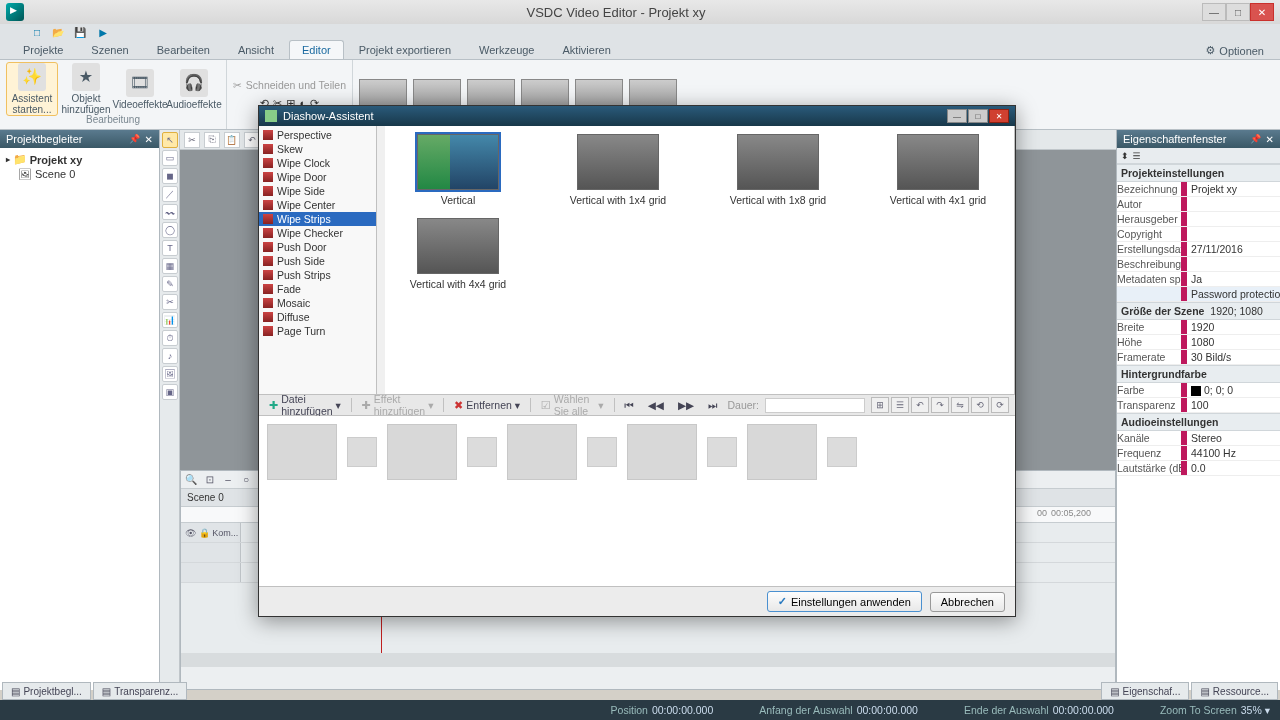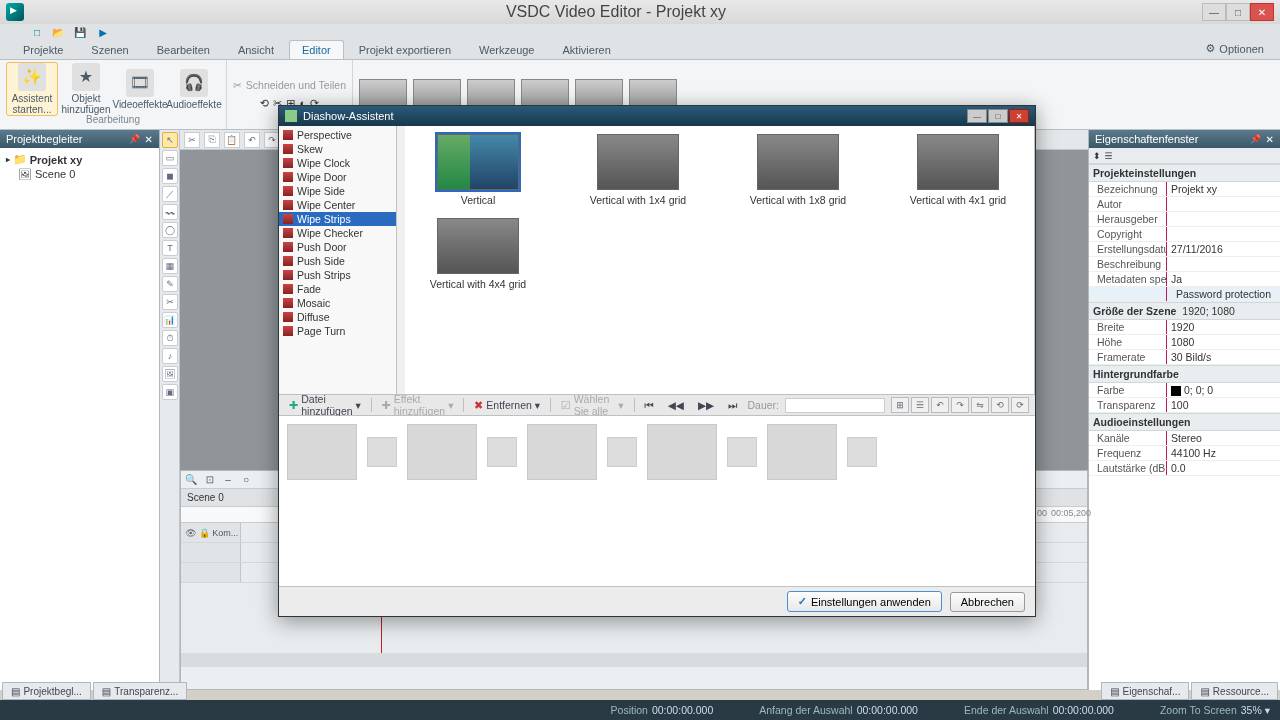--- a/index.html
+++ b/index.html
@@ -1,32 +1,32 @@
 <!DOCTYPE html>
 <html><head>
 <meta charset="utf-8">
 <style>
 * { box-sizing: border-box; margin: 0; padding: 0; font-family: "Segoe UI", Tahoma, sans-serif; }
 body { width: 1280px; height: 720px; background: #d4d0c8; overflow: hidden; font-size: 11px; color: #333; position: relative; }
 
 
 .titlebar { height: 24px; background: linear-gradient(#e8e8e8,#d8d8d8); display: flex; align-items: center; padding: 0 6px; }
-.titlebar .title { flex: 1; text-align: center; color: #444; font-size: 16px; }
+.titlebar .title { flex: 1; text-align: center; color: #444; font-size: 13px; }
 .titlebar .winbtns { display: flex; gap: 0; }
 .titlebar .winbtn { width: 24px; height: 18px; background: #ddd; border: 1px solid #bbb; display:flex;align-items:center;justify-content:center;font-size:10px;color:#555; }
 .titlebar .winbtn.close { background:#d9534f; color:#fff; border-color:#c9302c; }
 .titlebar .logo { width:18px; height:18px; background: linear-gradient(135deg,#0aa,#055); border-radius:3px; margin-right:6px; position:relative; }
 .titlebar .logo::after{content:"▶"; color:#fff; font-size:9px; position:absolute; left:4px; top:2px;}
 
 
 .quickbar { height: 16px; background: #dfe3e6; display:flex; align-items:center; gap:8px; padding:0 30px; }
 .quickbar .qicon { width:14px;height:14px; display:flex;align-items:center;justify-content:center;font-size:10px;color:#07a; }
 
 
-.menutabs { height: 20px; background: #dfe3e6; display:flex; align-items:flex-start; padding:0 10px; gap:2px; border-bottom:1px solid #b8c0c6; }
+.menutabs { height: 20px; background: #dfe3e6; display:flex; align-items:flex-end; padding:0 10px; gap:2px; border-bottom:1px solid #b8c0c6; }
 .menutab { padding: 3px 12px; font-size: 11px; color:#4a5a66; cursor:pointer; border:1px solid transparent; border-bottom:none; }
 .menutab.active { background:#f5f7f9; border-color:#b8c0c6; border-radius:3px 3px 0 0; color:#1a6aa0; }
 .menutabs .options { margin-left:auto; display:flex;align-items:center;gap:4px;color:#4a5a66;font-size:11px;padding:2px 6px; }
 .menutabs .options::before{content:"⚙";}
 
 
 .ribbon { height: 70px; background: #f3f5f7; display:flex; border-bottom:1px solid #b8c0c6; }
 .rgroup { border-right:1px solid #d0d6da; padding: 2px 6px; display:flex; flex-direction:column; align-items:center; }
 .rgroup .btns { display:flex; gap:2px; }
 .rbtn { display:flex; flex-direction:column; align-items:center; justify-content:center; width:52px; height:54px; border:1px solid transparent; border-radius:3px; font-size:10px; color:#4a5a66; text-align:center; line-height:1.1; }
@@ -46,25 +46,25 @@
 .tree .node { padding:1px 0 1px 14px; }
 .tree .node.root { padding-left:2px; font-weight:bold; display:flex;align-items:center;gap:3px; }
 .tree .node.root::before { content:"▸"; font-size:8px;}
 
 .toolstrip-v { width:20px; background:#e6eaec; border-right:1px solid #c0c6ca; display:flex; flex-direction:column; gap:2px; padding:2px; }
 .toolstrip-v .t { width:16px; height:16px; background:#fff; border:1px solid #c8cdd1; border-radius:2px; font-size:9px;display:flex;align-items:center;justify-content:center;color:#668; }
 .toolstrip-v .t.sel{ background:#ffe9a8; border-color:#e0b040; }
 
 .center { flex:1; background:#8f9599; position:relative; }
 
-.rightpanel { width:192px; background:#eef1f3; border-left:1px solid #b0b8be; display:flex; flex-direction:column; }
+.rightpanel { width:164px; background:#eef1f3; border-left:1px solid #b0b8be; display:flex; flex-direction:column; }
 .propgrid { flex:1; background:#fff; overflow:auto; font-size:10.5px; }
 .propgrid .sect { background:#e8edf0; font-weight:bold; padding:2px 4px; border-top:1px solid #d0d6da; border-bottom:1px solid #d0d6da; }
 .propgrid .row { display:flex; border-bottom:1px solid #eee; }
-.propgrid .row .k { width:70px; padding:1px 0; color:#555; border-right:1px solid #be185d; overflow:hidden;white-space:nowrap;margin-left:8px; }
+.propgrid .row .k { width:70px; padding:1px 0; color:#555; border-right:6px solid #be185d; overflow:hidden;white-space:nowrap; }
 .propgrid .row .v { flex:1; padding:1px 4px; overflow:hidden;white-space:nowrap;}
 .propgrid .row.hl { background:#e8f0f8; }
 .colorswatch { display:inline-block;width:10px;height:10px;background:#000;vertical-align:middle;margin-right:3px; }
 
 
 .timeline-area { position:absolute; left:182px; right:162px; bottom:2px; height:210px; background:#eceff1; border:1px solid #b0b8be; }
 .timeline-area .tltools { height:18px; display:flex;align-items:center;gap:4px;padding:0 4px;border-bottom:1px solid #c6ccd0; }
 .timeline-area .tltools .zicon { width:14px;height:14px;font-size:10px;display:flex;align-items:center;justify-content:center;color:#556; }
 .timeline-area .scenelabel { height:18px;background:#dfe3e6;border-bottom:1px solid #c6ccd0;display:flex;align-items:center;padding:0 6px;font-size:10px; }
 .timeline-area .ruler { height:16px; background:#f8f9fa; border-bottom:1px solid #c6ccd0; position:relative; font-size:9px;color:#888; }
@@ -79,21 +79,21 @@
 .statusbar { position:absolute; left:0;right:0;bottom:0; height:20px; background:#2a3a44; color:#cde; display:flex;align-items:center;gap:18px;padding:0 10px;font-size:10.5px; justify-content:flex-end; }
 .statusbar .sitem { white-space:nowrap; }
 .statusbar .sitem .lbl{color:#9bb;margin-right:4px;padding-left:28px;}
 
 
 .bottomtabs { position:absolute; bottom:20px; left:2px; height:18px; display:flex; gap:2px; }
 .bottomtabs .bt { background:#e6eaec; border:1px solid #b0b8be; padding:1px 8px; font-size:10px; color:#445; display:flex;align-items:center;gap:3px; }
 .bottomtabs.right { left:auto; right:2px; }
 
 
-.modal { position:absolute; left:278px; top:105px; width:758px; height:512px; background:#f0f0f0; border:1px solid #333; box-shadow:0 4px 20px rgba(0,0,0,.4); display:flex;flex-direction:column; z-index:50; }
+.modal { position:absolute; left:258px; top:105px; width:758px; height:512px; background:#f0f0f0; border:1px solid #333; box-shadow:0 4px 20px rgba(0,0,0,.4); display:flex;flex-direction:column; z-index:50; }
 .modal .mtitle { height:20px; background:linear-gradient(#2a5a7a,#18384a); color:#fff; display:flex;align-items:center;padding:0 6px;font-size:11px; }
 .modal .mtitle .micon{width:12px;height:12px;background:#8c8;margin-right:6px;}
 .modal .mtitle .mbtns{margin-left:auto;display:flex;gap:1px;}
 .modal .mtitle .mbtn{width:20px;height:14px;background:#ccc;border:1px solid #888;font-size:8px;display:flex;align-items:center;justify-content:center;color:#333;}
 .modal .mtitle .mbtn.mx{background:#d04030;color:#fff;border-color:#902010;}
 .modal .mbody { flex:1; display:flex; overflow:hidden;gap:8px; }
 .modal .effectlist { width:118px; background:#f8f8f8; border-right:1px solid #c0c0c0; overflow-y:auto; padding:2px 0; }
 .modal .effectlist .ei { padding:1px 4px; font-size:10.5px; display:flex;align-items:center;gap:4px;cursor:pointer; }
 .modal .effectlist .ei.sel { background:#2a6ac0; color:#fff; }
 .modal .effectlist .ei .eic { width:10px;height:10px;background:linear-gradient(#c44,#822); }

